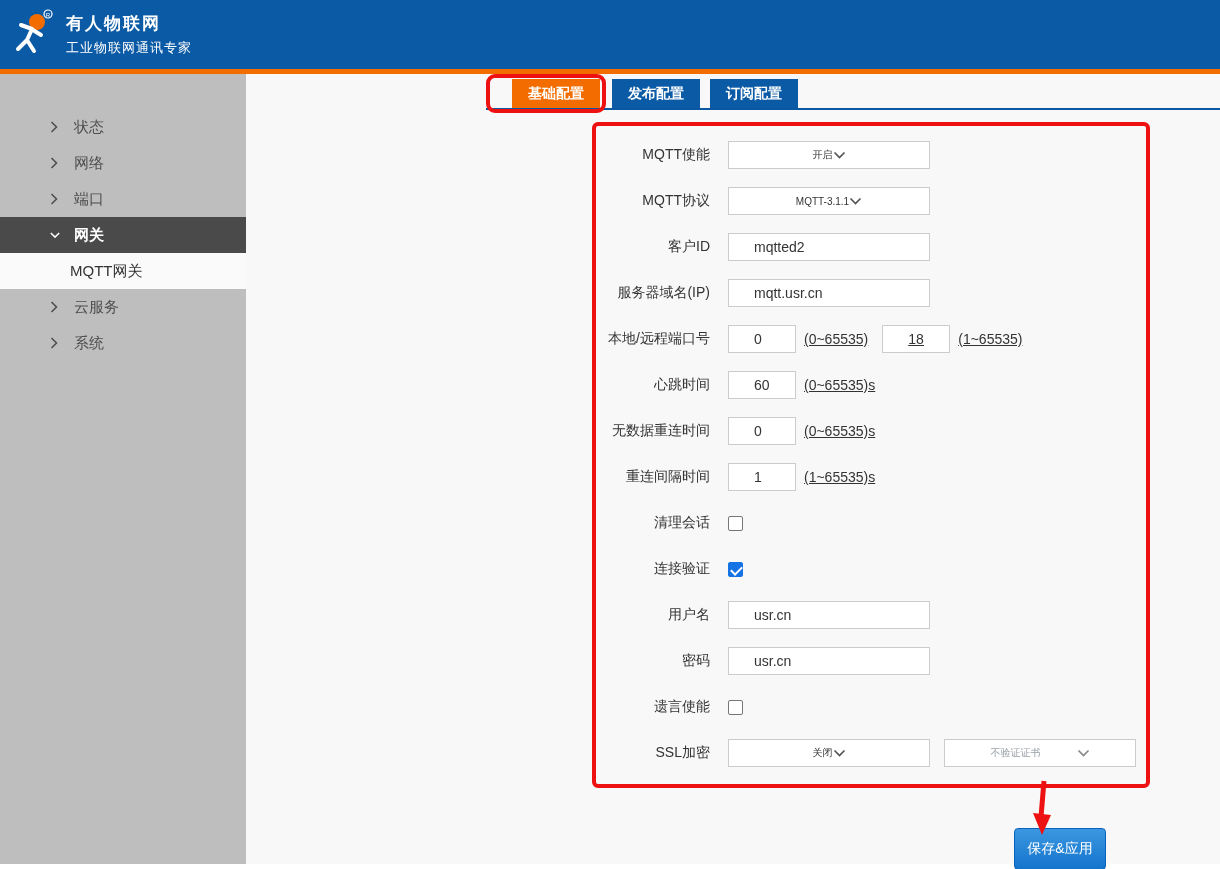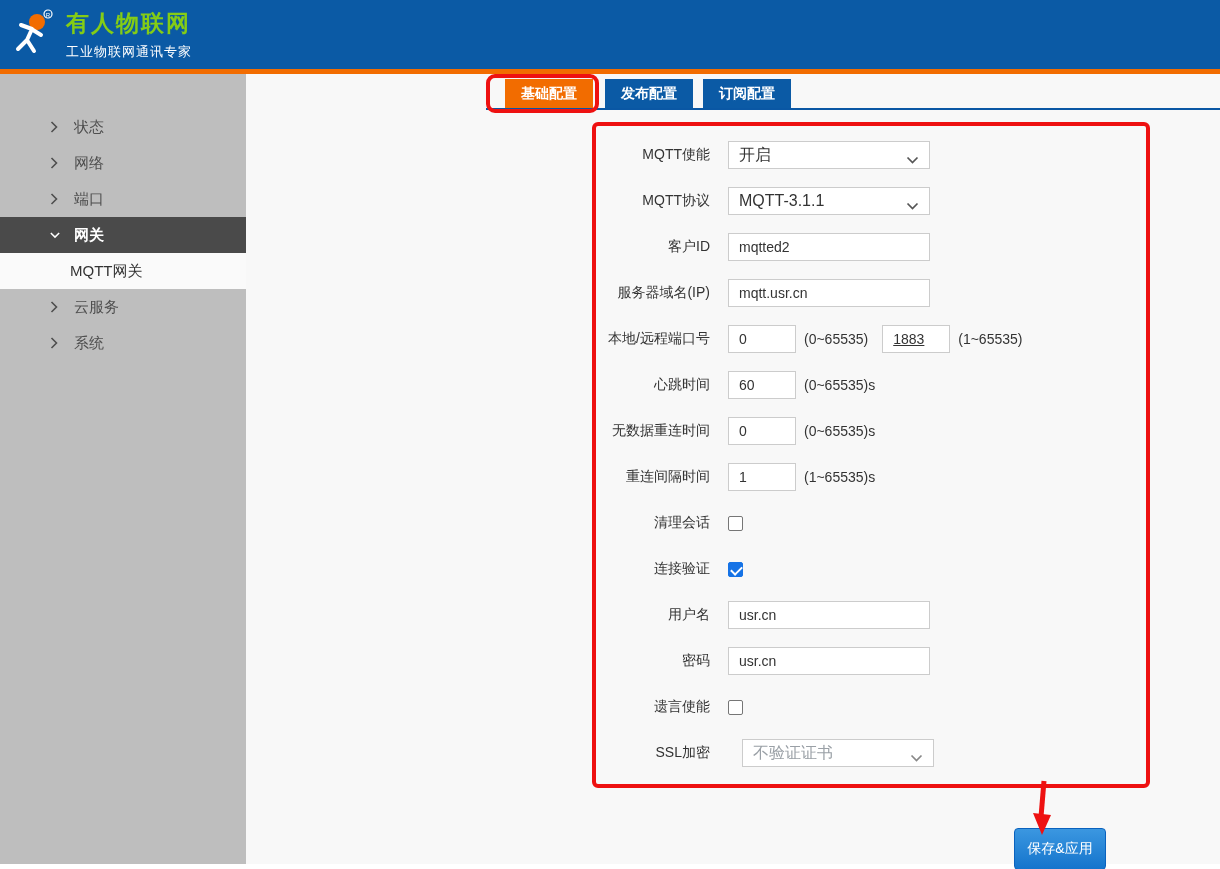--- a/index.html
+++ b/index.html
@@ -3,48 +3,48 @@
 <meta charset="utf-8">
 <style>
   * { margin:0; padding:0; box-sizing:border-box; }
   html,body { width:1220px; height:869px; }
   body { font-family:"Liberation Sans","DejaVu Sans",sans-serif; background:#ffffff; overflow:hidden; }
   .page { position:relative; width:1220px; height:869px; }
 
   
   .app-header { height:74px; background:#0b5aa5; border-bottom:5px solid #f26c00; display:flex; align-items:center; padding-left:8px; }
   .logo { width:50px; height:56px; margin-right:8px; }
-  .brand-title { color:#84cc16; font-size:23px; font-weight:bold; letter-spacing:2px; }
+  .brand-title { color:#ffffff; font-size:17px; font-weight:bold; letter-spacing:2px; }
   .brand-subtitle { color:#fff; font-size:13px; margin-top:4px; letter-spacing:1px; }
 
   
   .layout { display:flex; height:790px; }
   .sidebar { width:246px; background:#bebebe; padding-top:35px; flex:none; }
   .side-item { height:36px; display:flex; align-items:center; padding-left:50px; font-size:15px; color:#4f4f4f; cursor:pointer; }
   .side-item .chev { width:10px; height:12px; margin-right:14px; display:flex; align-items:center; }
   .side-item.active { background:#4a4a4a; color:#fff; font-weight:bold; }
   .side-subitem { height:36px; display:flex; align-items:center; padding-left:70px; font-size:15px; color:#333; background:#fafafa; cursor:pointer; }
 
   .main { position:relative; flex:1; background:#f8f8f8; }
 
   
   .tabs { display:flex; align-items:flex-end; margin-left:240px; height:36px; border-bottom:2px solid #0a57a4; }
   .tab { height:29px; padding:0 16px; border:none; background:#0b5aa5; color:#fff; font-size:14px; font-weight:bold; font-family:inherit; cursor:pointer; margin-right:10px; }
   .tab.active { background:#f26c00; margin-right:0; }
-  .tab-annotation { display:inline-flex; align-items:center; border:4px solid #ee1111; border-radius:9px; padding:1px 2px 1px 15px; position:relative; top:5px; margin-right:6px; z-index:6; background:transparent; }
+  .tab-annotation { display:inline-flex; align-items:center; border:4px solid #ee1111; border-radius:9px; padding:1px 2px 1px 22px; position:relative; top:5px; margin-right:6px; z-index:6; background:transparent; }
 
   
   .form-box { position:absolute; left:346px; top:48px; width:558px; height:666px; border:4px solid #ee1111; border-radius:6px; padding-top:6px; z-index:5; }
   .frow { height:46px; display:flex; align-items:center; }
   .lbl { width:114px; text-align:right; margin-right:18px; font-size:14px; color:#333; flex:none; }
-  .txt { width:202px; height:28px; border:1px solid #cccccc; background:#fff; padding:0 10px; font-size:14px; color:#333; font-family:inherit; outline:none; }
+  .txt { width:202px; height:28px; border:1px solid #cccccc; background:#fff; padding:0 25px; font-size:14px; color:#333; font-family:inherit; outline:none; }
   .txt.small { width:68px; }
-  .hint { font-size:14px; color:#333; margin-left:8px; }
+  .hint { font-size:14px; color:#333; margin-left:8px;text-decoration:underline; }
   .txt.second { margin-left:14px;text-decoration:underline; }
-  .sel { width:202px; height:28px; border:1px solid #cccccc; background:#fff; display:flex; align-items:center; justify-content:space-between; padding:0 10px; font-size:16px; color:#333; cursor:pointer; }
+  .sel { width:202px; height:28px; border:1px solid #cccccc; background:#fff; display:flex; align-items:center; justify-content:center; padding:0 10px; font-size:10px; color:#333; cursor:pointer; }
   .sel .chevd { width:13px; height:9px; flex:none; }
   .sel.second { width:192px; margin-left:14px;gap:36px; }
   .sel.disabled { color:#9aa0a6; }
   .cb { position:relative; width:15px; height:15px; border:1px solid #767676; border-radius:2px; background:#fff; cursor:pointer; display:inline-block; }
   .cb.checked { background:#1673e6; border-color:#1673e6; }
   .cb.checked::after { content:""; position:absolute; left:4px; top:1px; width:5px; height:9px; border:solid #fff; border-width:0 2px 2px 0; transform:rotate(45deg); }
 
   
   .save-btn { position:absolute; left:768px; top:754px; width:92px; height:42px; border:1px solid #0a62be; border-radius:4px; background:linear-gradient(#3b97e0,#1474cc); color:#fff; font-size:14px; font-family:inherit; cursor:pointer; z-index:7; }
   .arrow-overlay { position:absolute; left:784px; top:705px; width:36px; height:58px; z-index:8; pointer-events:none; }
@@ -213,20 +213,26 @@
           <input class="txt" type="text" value="usr.cn" style="">
         </div>
 
         <div class="frow">
           <label class="lbl">遗言使能</label>
           <span class="cb"></span>
         </div>
 
         <div class="frow">
           <label class="lbl">SSL加密</label>
+          <div class="sel">
+            <span>关闭</span>
+            <span class="chevd"><svg viewBox="0 0 13 9" width="13" height="9">
+                  <path d="M1.5 1.5 L6.5 6.5 L11.5 1.5" stroke="#555" stroke-width="1.7" fill="none"></path>
+                </svg></span>
+          </div>
           <div class="sel second disabled">
             <span>不验证证书</span>
             <span class="chevd"><svg viewBox="0 0 13 9" width="13" height="9">
                   <path d="M1.5 1.5 L6.5 6.5 L11.5 1.5" stroke="#888" stroke-width="1.7" fill="none"></path>
                 </svg></span>
           </div>
         </div>
 
       </div>
 

